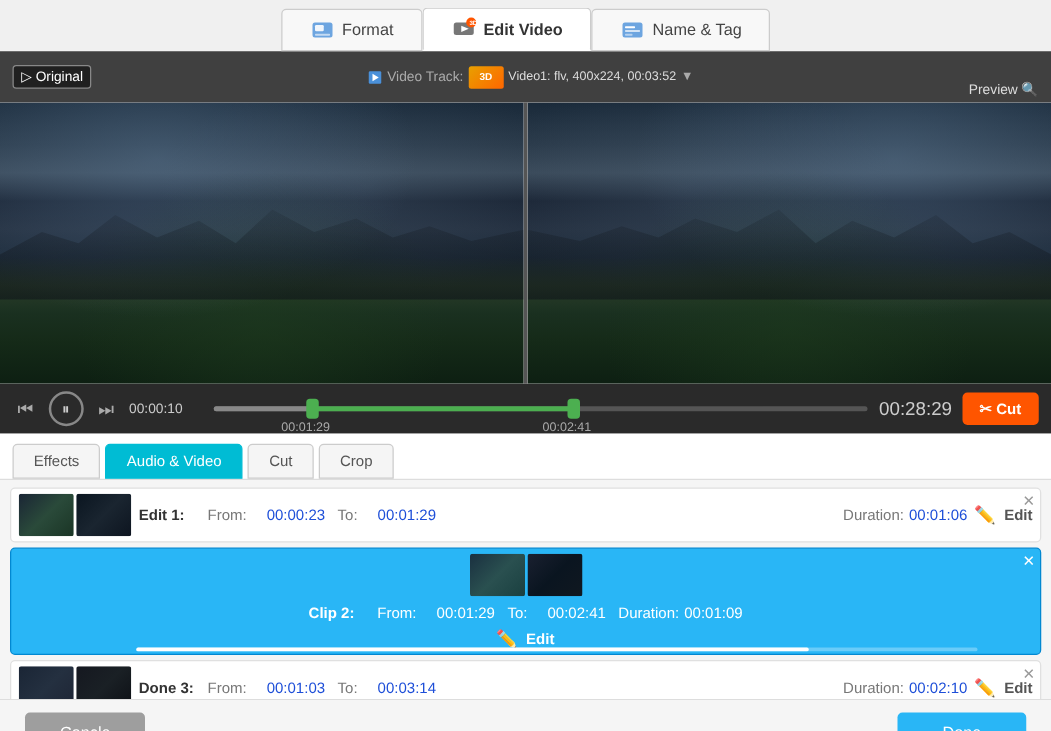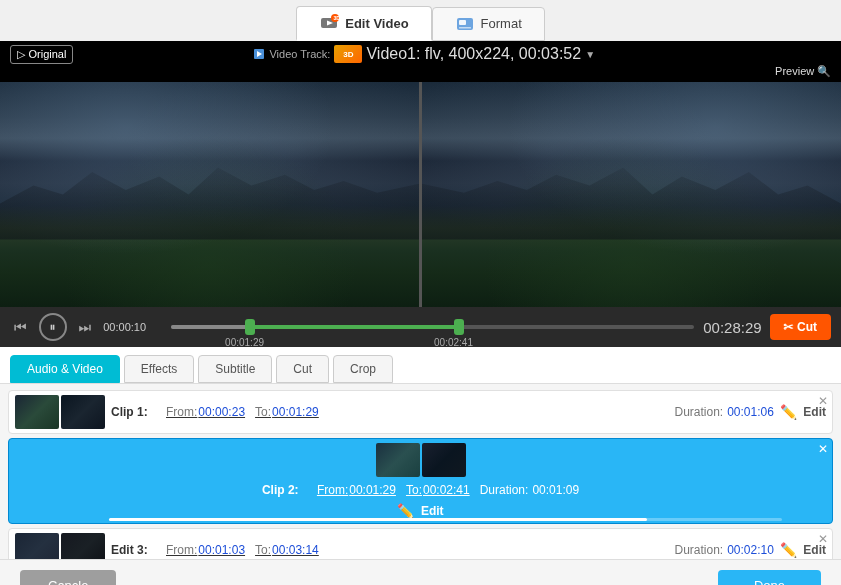--- a/index.html
+++ b/index.html
@@ -36,22 +36,22 @@
     .nav-tab.active {
       background: #fff;
       border-bottom: 2px solid #fff;
       color: #333;
       font-weight: bold;
     }
 
     
     .video-bar {
       display: flex;
-      align-items: flex-start;
-      background: #000000;
+      align-items: center;
+      background: #404040;
       padding: 4px 10px;
       gap: 8px;
     }
     .original-badge {
       background: rgba(0,0,0,0.5);
       color: #fff;
       font-size: 11px;
       padding: 2px 6px;
       border-radius: 3px;
       border: 1px solid #888;
@@ -71,21 +71,21 @@
       border-radius: 2px;
       display: flex;
       align-items: center;
       justify-content: center;
       font-size: 8px;
       color: #fff;
       font-weight: bold;
     }
     .video-track-info {
       color: #ddd;
-      font-size: 16px;
+      font-size: 10px;
     }
     .video-track-dropdown {
       color: #aaa;
       font-size: 10px;
       cursor: pointer;
     }
     .preview-btn {
       color: #ddd;
       font-size: 11px;
       margin-left: auto;
@@ -334,23 +334,22 @@
       flex: 1;
       font-size: 12px;
       color: #333;
     }
     .clip-name {
       font-weight: bold;
       min-width: 45px;
     }
     .clip-field {
       display: flex;
-      gap: 1px;
-      align-items: center;
-      text-decoration: underline;
+      gap: 16px;
+      align-items: center;
     }
     .clip-field-label {
       color: #777;
     }
     .clip-field-value {
       color: #1d4ed8;
       font-weight: 500;
     }
     .clip-row.active .clip-field-label,
     .clip-row.active .clip-field-value {
@@ -448,36 +447,45 @@
       border-radius: 4px;
       padding: 8px 36px;
       font-size: 13px;
       cursor: pointer;
     }
   </style>
 </head>
 <body>
 
 <div class="top-nav">
+  <div class="nav-tab">
+    <svg width="20" height="20" viewBox="0 0 20 20">
+      <rect x="2" y="4" width="16" height="12" rx="2" fill="#4a90d9" opacity="0.8"></rect>
+      <rect x="4" y="6" width="7" height="5" rx="1" fill="#fff" opacity="0.9"></rect>
+      <rect x="4" y="13" width="12" height="1.5" rx="0.5" fill="#fff" opacity="0.6"></rect>
+    </svg>
+    <span>Format</span>
+  </div>
   <div class="nav-tab active">
     <svg width="20" height="20" viewBox="0 0 20 20">
       <rect x="2" y="5" width="16" height="10" rx="2" fill="#777"></rect>
       <polygon points="8,7.5 8,12.5 14,10" fill="#fff"></polygon>
       <circle cx="16" cy="5" r="4" fill="#ff5500"></circle>
       <text x="14.5" y="7.2" fill="#fff" font-size="5" font-weight="bold">3D</text>
     </svg>
     <span>Edit Video</span>
   </div>
   <div class="nav-tab">
     <svg width="20" height="20" viewBox="0 0 20 20">
       <rect x="2" y="4" width="16" height="12" rx="2" fill="#4a90d9" opacity="0.8"></rect>
-      <rect x="4" y="6" width="7" height="5" rx="1" fill="#fff" opacity="0.9"></rect>
-      <rect x="4" y="13" width="12" height="1.5" rx="0.5" fill="#fff" opacity="0.6"></rect>
+      <rect x="4" y="7" width="8" height="1.5" rx="0.5" fill="#fff"></rect>
+      <rect x="4" y="10" width="12" height="1.5" rx="0.5" fill="#fff" opacity="0.7"></rect>
+      <rect x="4" y="13" width="6" height="1.5" rx="0.5" fill="#fff" opacity="0.5"></rect>
     </svg>
-    <span>Format</span>
+    <span>Name &amp; Tag</span>
   </div>
 </div>
 
 <div class="video-bar">
   <span class="original-badge">▷ Original</span>
   <div class="video-track-label">
     <svg width="12" height="12" viewBox="0 0 12 12">
       <rect x="1" y="1" width="10" height="10" rx="1" fill="#4a90d9"></rect>
       <polygon points="4,3 4,9 9,6" fill="#fff"></polygon>
     </svg>
@@ -518,28 +526,25 @@
       </div>
     </div>
   </div>
   <span class="time-end">00:28:29</span>
   <button class="cut-btn">✂ Cut</button>
 </div>
 
 <div class="edit-panel">
 
   <div class="tab-row">
+    <div class="edit-tab">
+      <span>Effects</span>
+    </div>
     <div class="edit-tab active">
       <span>Audio &amp; Video</span>
-    </div>
-    <div class="edit-tab">
-      <span>Effects</span>
-    </div>
-    <div class="edit-tab">
-      <span>Subtitle</span>
     </div>
     <div class="edit-tab">
       <span>Cut</span>
     </div>
     <div class="edit-tab">
       <span>Crop</span>
     </div>
   </div>
 
   <div class="clips-list">
@@ -547,21 +552,21 @@
     <div class="clip-row">
       <div class="clip-thumb-group">
         <div class="clip-thumb">
           <div class="thumb-img"></div>
         </div>
         <div class="clip-thumb">
           <div class="thumb-img dark"></div>
         </div>
       </div>
       <div class="clip-info">
-        <span class="clip-name">Clip 1:</span>
+        <span class="clip-name">Edit 1:</span>
         <div class="clip-field">
           <span class="clip-field-label">From:</span>
           <span class="clip-field-value">00:00:23</span>
         </div>
         <div class="clip-field">
           <span class="clip-field-label">To:</span>
           <span class="clip-field-value">00:01:29</span>
         </div>
         <div class="clip-duration">
           <span class="clip-field-label">Duration:</span>
@@ -612,21 +617,21 @@
     <div class="clip-row">
       <div class="clip-thumb-group">
         <div class="clip-thumb">
           <div class="thumb-img" style="background: linear-gradient(135deg,#1a2535,#243040,#1e2535);"></div>
         </div>
         <div class="clip-thumb">
           <div class="thumb-img dark" style="background: linear-gradient(135deg,#151820,#1a2025,#0d1015);"></div>
         </div>
       </div>
       <div class="clip-info">
-        <span class="clip-name">Edit 3:</span>
+        <span class="clip-name">Done 3:</span>
         <div class="clip-field">
           <span class="clip-field-label">From:</span>
           <span class="clip-field-value">00:01:03</span>
         </div>
         <div class="clip-field">
           <span class="clip-field-label">To:</span>
           <span class="clip-field-value">00:03:14</span>
         </div>
         <div class="clip-duration">
           <span class="clip-field-label">Duration:</span>

